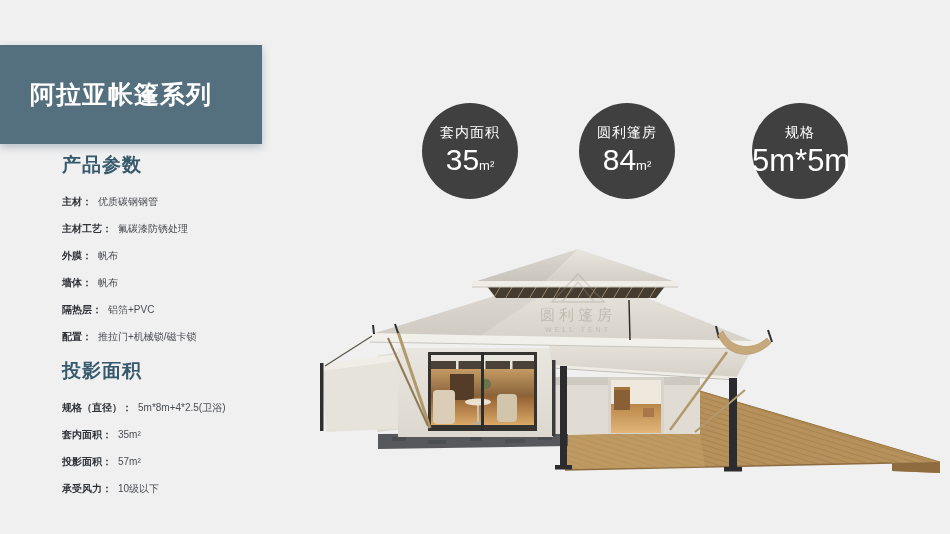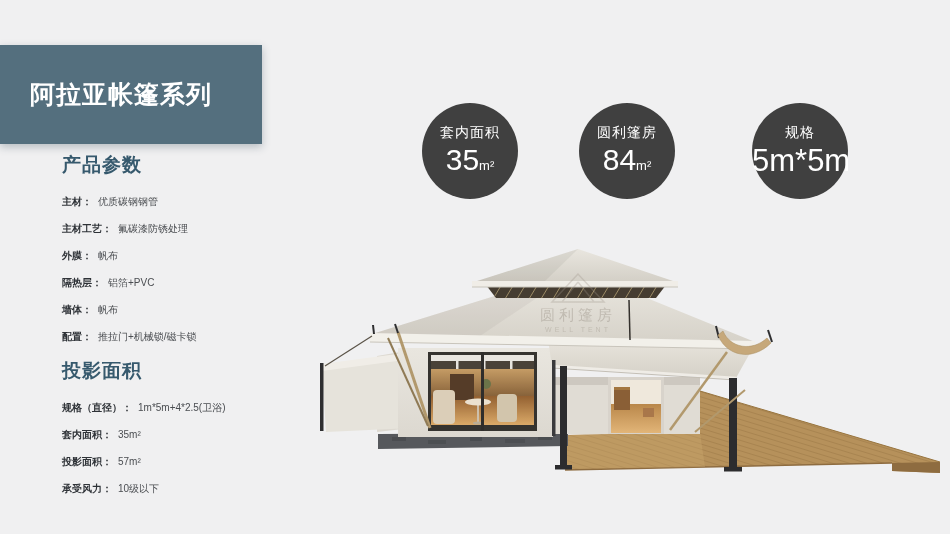--- a/index.html
+++ b/index.html
@@ -55,34 +55,34 @@
     <div class="row">
       <span class="lbl">主材：</span><span class="val">优质碳钢钢管</span>
     </div>
     <div class="row">
       <span class="lbl">主材工艺：</span><span class="val">氟碳漆防锈处理</span>
     </div>
     <div class="row">
       <span class="lbl">外膜：</span><span class="val">帆布</span>
     </div>
     <div class="row">
+      <span class="lbl">墙体：</span><span class="val">帆布</span>
+    </div>
+    <div class="row">
       <span class="lbl">隔热层：</span><span class="val">铝箔+PVC</span>
-    </div>
-    <div class="row">
-      <span class="lbl">墙体：</span><span class="val">帆布</span>
     </div>
     <div class="row">
       <span class="lbl">配置：</span><span class="val">推拉门+机械锁/磁卡锁</span>
     </div>
   </div>
 
   <div class="section section-spec">
     <h2>投影面积</h2>
     <div class="row">
-      <span class="lbl">规格（直径）：</span><span class="val">1m*5m+4*2.5(卫浴)</span>
+      <span class="lbl">规格（直径）：</span><span class="val">5m*8m+4*2.5(卫浴)</span>
     </div>
     <div class="row">
       <span class="lbl">套内面积：</span><span class="val">35m²</span>
     </div>
     <div class="row">
       <span class="lbl">投影面积：</span><span class="val">57m²</span>
     </div>
     <div class="row">
       <span class="lbl">承受风力：</span><span class="val">10级以下</span>
     </div>

